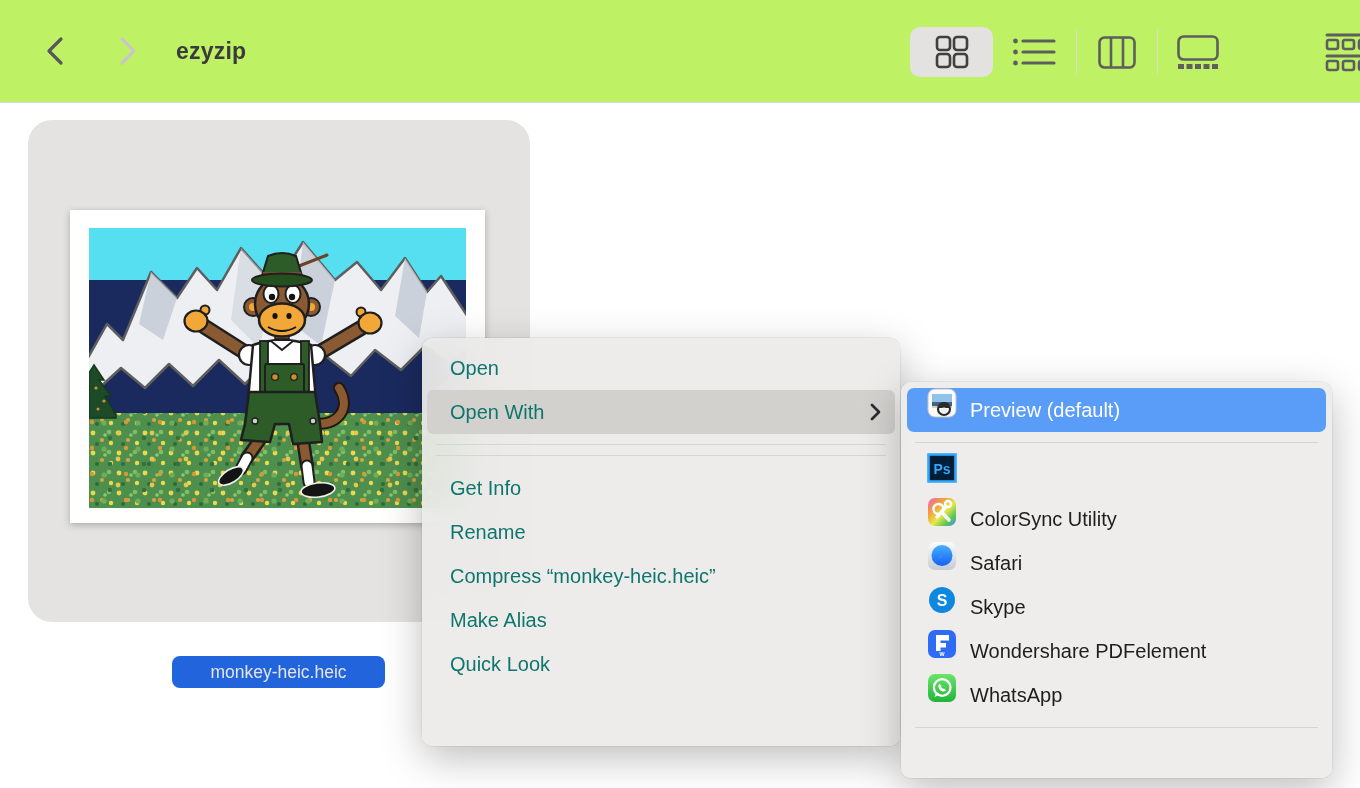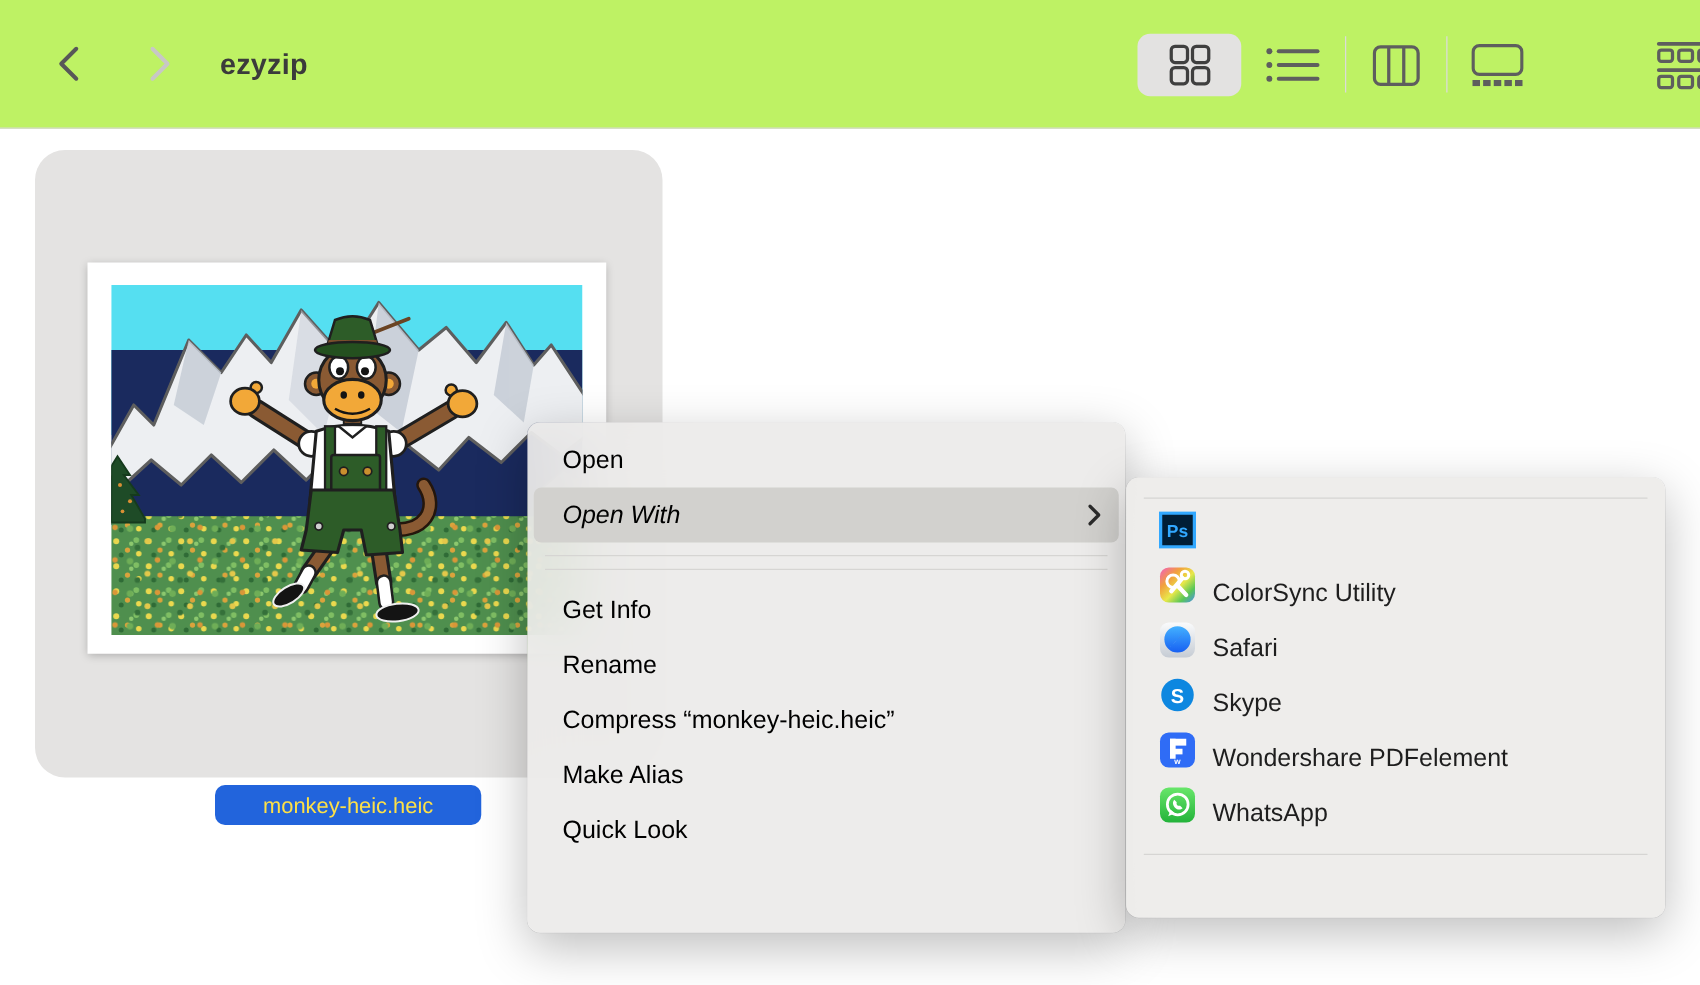--- a/index.html
+++ b/index.html
@@ -22,33 +22,33 @@
               align-items:center; justify-content:center; border-radius:10px; }
   .view-btn.selected { background:#e3e2e1; }
   .tb-sep { position:absolute; top:29px; width:1px; height:45px; background:#dcdbda; }
   
   .file-card { position:absolute; left:28px; top:120px; width:502px; height:502px;
                background:#e4e3e2; border-radius:24px; }
   .thumb-frame { position:absolute; left:70px; top:210px; width:415px; height:313px;
                  background:#ffffff; box-shadow:0 2px 7px rgba(0,0,0,.25); }
   .thumb-art { position:absolute; left:19px; top:18px; width:377px; height:280px; }
   .thumb-art svg { display:block; width:100%; height:100%; }
-  .filename-pill { position:absolute; left:172px; top:628px; width:213px; height:32px;
-                   background:#2264dc; border-radius:8px; color:#fde047;
+  .filename-pill { position:absolute; left:172px; top:656px; width:213px; height:32px;
+                   background:#2264dc; border-radius:8px; color:#e5e5e5;
                    font-size:17.5px; line-height:32px; text-align:center; }
   
   .menu { position:absolute; left:422px; top:338px; width:478px;
           background:rgba(236,235,233,0.93); border-radius:10px;
           box-shadow:0 12px 40px rgba(0,0,0,.26), 0 0 0 .5px rgba(0,0,0,.10);
           padding:8px 0 60px 0; backdrop-filter:blur(22px) saturate(1.4);
           -webkit-backdrop-filter:blur(22px) saturate(1.4); }
   .menu-item { height:44px; margin:0 5px; padding:0 14px 0 23px; border-radius:6px;
                display:flex; align-items:center; justify-content:space-between;
-               font-size:20px; color:#000000; white-space:nowrap; }
-  .menu-item.hovered { background:#d2d1ce;font-style:italic; }
+               font-size:20px; color:#0f766e; white-space:nowrap; }
+  .menu-item.hovered { background:#d2d1ce; }
   .menu-sep { height:1px; background:#d6d5d3; margin:10px 14px; }
   .submenu { position:absolute; left:901px; top:382px; width:431px;
              background:rgba(237,236,234,0.95); border-radius:10px;
              box-shadow:0 12px 40px rgba(0,0,0,.26), 0 0 0 .5px rgba(0,0,0,.10);
              padding:6px 0 40px 0; backdrop-filter:blur(22px) saturate(1.4);
              -webkit-backdrop-filter:blur(22px) saturate(1.4); }
   .sub-item { height:44px; margin:0 6px; padding:0 10px 0 20px; border-radius:7px;
               display:flex; align-items:center; gap:13px; font-size:20px;
               color:#1e1e1e; white-space:nowrap; }
   .sub-item.selected { background:#5a9df8; color:#ffffff; }
@@ -272,20 +272,34 @@
   <div class="menu-item">
     <span>Make Alias</span>
   </div>
   <div class="menu-item">
     <span>Quick Look</span>
   </div>
 </div>
 
 <div class="submenu">
 
+  <div class="sub-item selected">
+    <span class="app-icon">
+      <svg viewBox="0 0 30 30">
+        <rect x="1" y="1" width="28" height="28" rx="7" fill="#fbfbfb" stroke="#c4c4c4"></rect>
+        <rect x="5" y="6" width="20" height="8" fill="#8fc3ea"></rect>
+        <rect x="5" y="14" width="20" height="4" fill="#46627f"></rect>
+        <rect x="5" y="18" width="20" height="2" fill="#d9cfc0"></rect>
+        <path d="M11,20 a6,6 0 0 1 12,0 z" fill="#2b2b2b"></path>
+        <circle cx="17" cy="21" r="6" fill="none" stroke="#2b2b2b" stroke-width="2.2"></circle>
+        <circle cx="17" cy="22.5" r="3" fill="#efefef"></circle>
+      </svg>
+    </span>
+    <span>Preview (default)</span>
+  </div>
 
   <div class="menu-sep"></div>
 
   <div class="sub-item">
     <span class="app-icon">
       <svg viewBox="0 0 30 30">
         <rect x="1.5" y="1.5" width="27" height="27" fill="#001e36" stroke="#31a8ff" stroke-width="2.6"></rect>
         <text x="15" y="20.5" text-anchor="middle" font-size="14" font-weight="700" fill="#31a8ff" font-family="Liberation Sans, sans-serif">Ps</text>
       </svg>
     </span>

